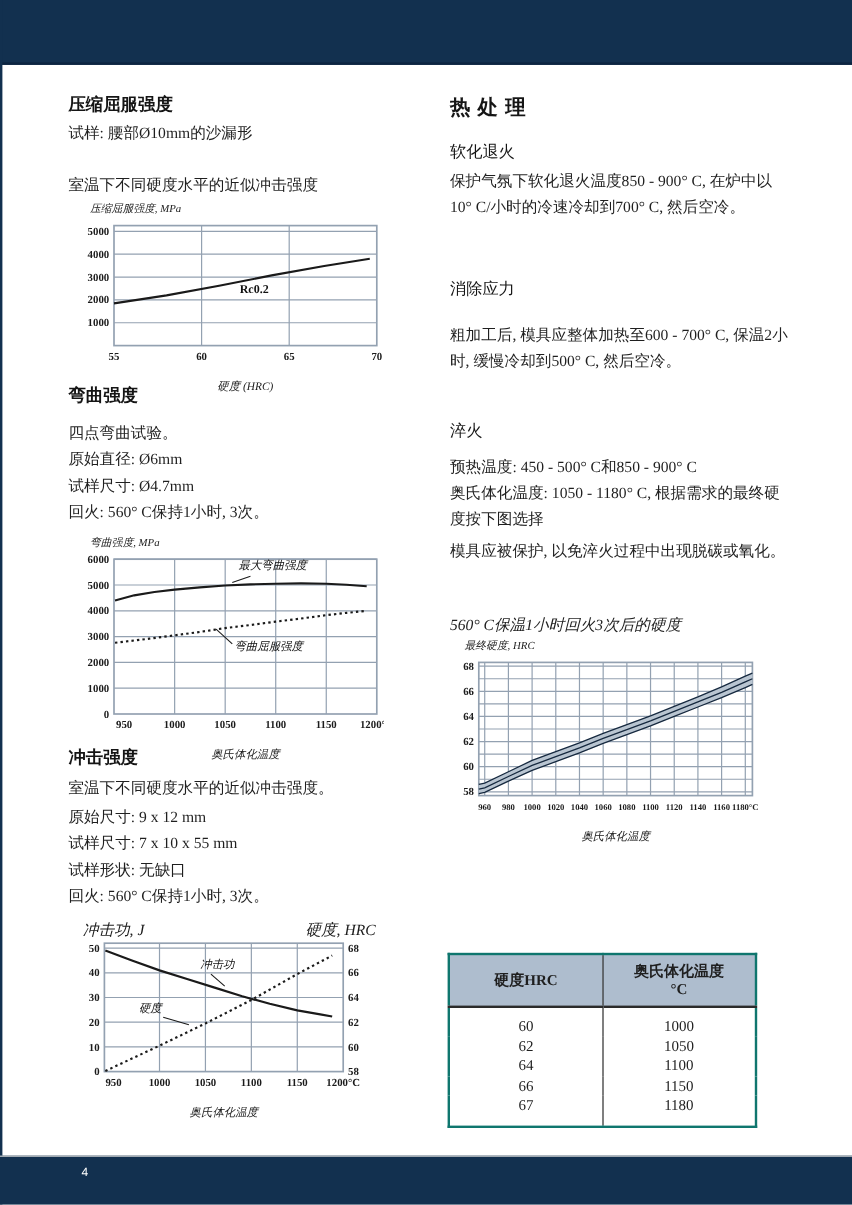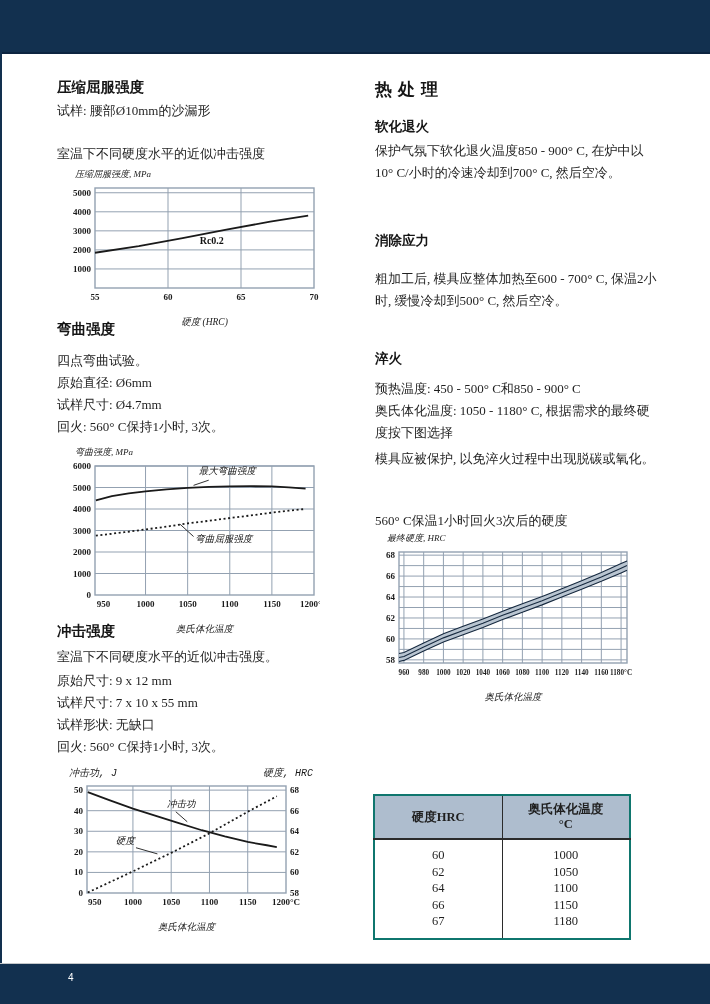--- a/index.html
+++ b/index.html
@@ -10,29 +10,29 @@
   .leftstrip{position:absolute;left:0;top:0;width:2px;height:1004px;background:#12304f;}
   .bottombar{position:absolute;left:0;top:963px;width:710px;height:41px;background:#12304f;
              border-top:1px solid #c4c7ca;}
   .pagenum{position:absolute;left:68px;top:8px;color:#ffffff;font-size:10px;
            font-family:"Liberation Sans","DejaVu Sans",sans-serif;}
   .blk{position:absolute;}
   .h2{font-family:"Liberation Sans","DejaVu Sans",sans-serif;font-weight:bold;
       font-size:14.5px;color:#151515;}
   .h1{font-family:"Liberation Sans","DejaVu Sans",sans-serif;font-weight:bold;
       font-size:17px;letter-spacing:6px;color:#151515;}
-  .h3{font-family:"Liberation Sans","DejaVu Sans",sans-serif;font-weight:bold;
+  .h3{font-family:"Liberation Sans","DejaVu Sans",sans-serif;font-weight:normal;
       font-size:13.5px;color:#151515;}
   .body{font-size:13px;line-height:22px;}
   .chart-box{position:absolute;}
   .ctitle{font-size:9px;font-style:italic;color:#1b1b1b;height:16px;}
   .ctitle.c1,.ctitle.c2{margin-left:18px;}
   .ctitle.c4{margin-left:14px;}
-  .ctitles3{display:flex;justify-content:space-between;font-size:10px;font-style:italic;
-            color:#1b1b1b;height:16px;padding:0 10px 0 12px;font-family:Liberation Mono, monospace;}
+  .ctitles3{display:flex;justify-content:space-between;font-size:13px;font-style:italic;
+            color:#1b1b1b;height:16px;padding:0 10px 0 12px;}
   .xlabel{font-size:9.5px;font-style:italic;color:#1b1b1b;text-align:center;margin-top:12px;}
   .xlabel.c1,.xlabel.c2{margin-left:38px;width:219px;}
   .xlabel.c3{margin-left:30px;width:199px;}
   .xlabel.c4{margin-left:26px;width:228px;}
   svg.chart{display:block;}
   .tick{font-family:"Liberation Serif","DejaVu Serif",serif;font-weight:600;fill:#1b1b1b;}
   .anno{font-family:"Liberation Serif","DejaVu Serif",serif;font-style:italic;
         font-size:9.5px;fill:#111;}
   .anno.b{font-style:normal;font-weight:bold;font-size:10px;}
   table.htable{border-collapse:collapse;width:258px;border:2px solid #0f766e;
@@ -47,21 +47,21 @@
   #s1h{left:57px;top:78px;}   #s1l1{left:57px;top:100px;} #s1l2{left:57px;top:143px;}
   #c1{left:57px;top:168px;width:266px;}
   #s2h{left:57px;top:320px;}  #s2l{left:57px;top:350px;width:266px;}
   #c2{left:57px;top:446px;width:266px;}
   #s3h{left:57px;top:622px;}  #s3i{left:57px;top:646px;} #s3l{left:57px;top:670px;width:266px;}
   #c3{left:57px;top:766px;width:266px;}
   #rh{left:375px;top:78px;}   #rah{left:375px;top:118px;} #rab{left:375px;top:140px;width:286px;}
   #rsh{left:375px;top:232px;} #rsb{left:375px;top:268px;width:286px;}
   #rqh{left:375px;top:350px;} #rq1{left:375px;top:378px;width:286px;}
   #rq2{left:375px;top:400px;width:286px;} #rq3{left:375px;top:448px;width:286px;}
-  #rcc{left:375px;top:510px;width:286px;}
+  #rcc{left:375px;top:510px;width:286px;font-style:italic;}
   #c4{left:373px;top:532px;width:284px;}
   #rtc{left:375px;top:744px;width:286px;}
   #rtbl{left:373px;top:794px;}
 </style>
 </head>
 <body>
 
 <div class="page">
   <div class="topbar"></div>
   <div class="leftstrip"></div>

